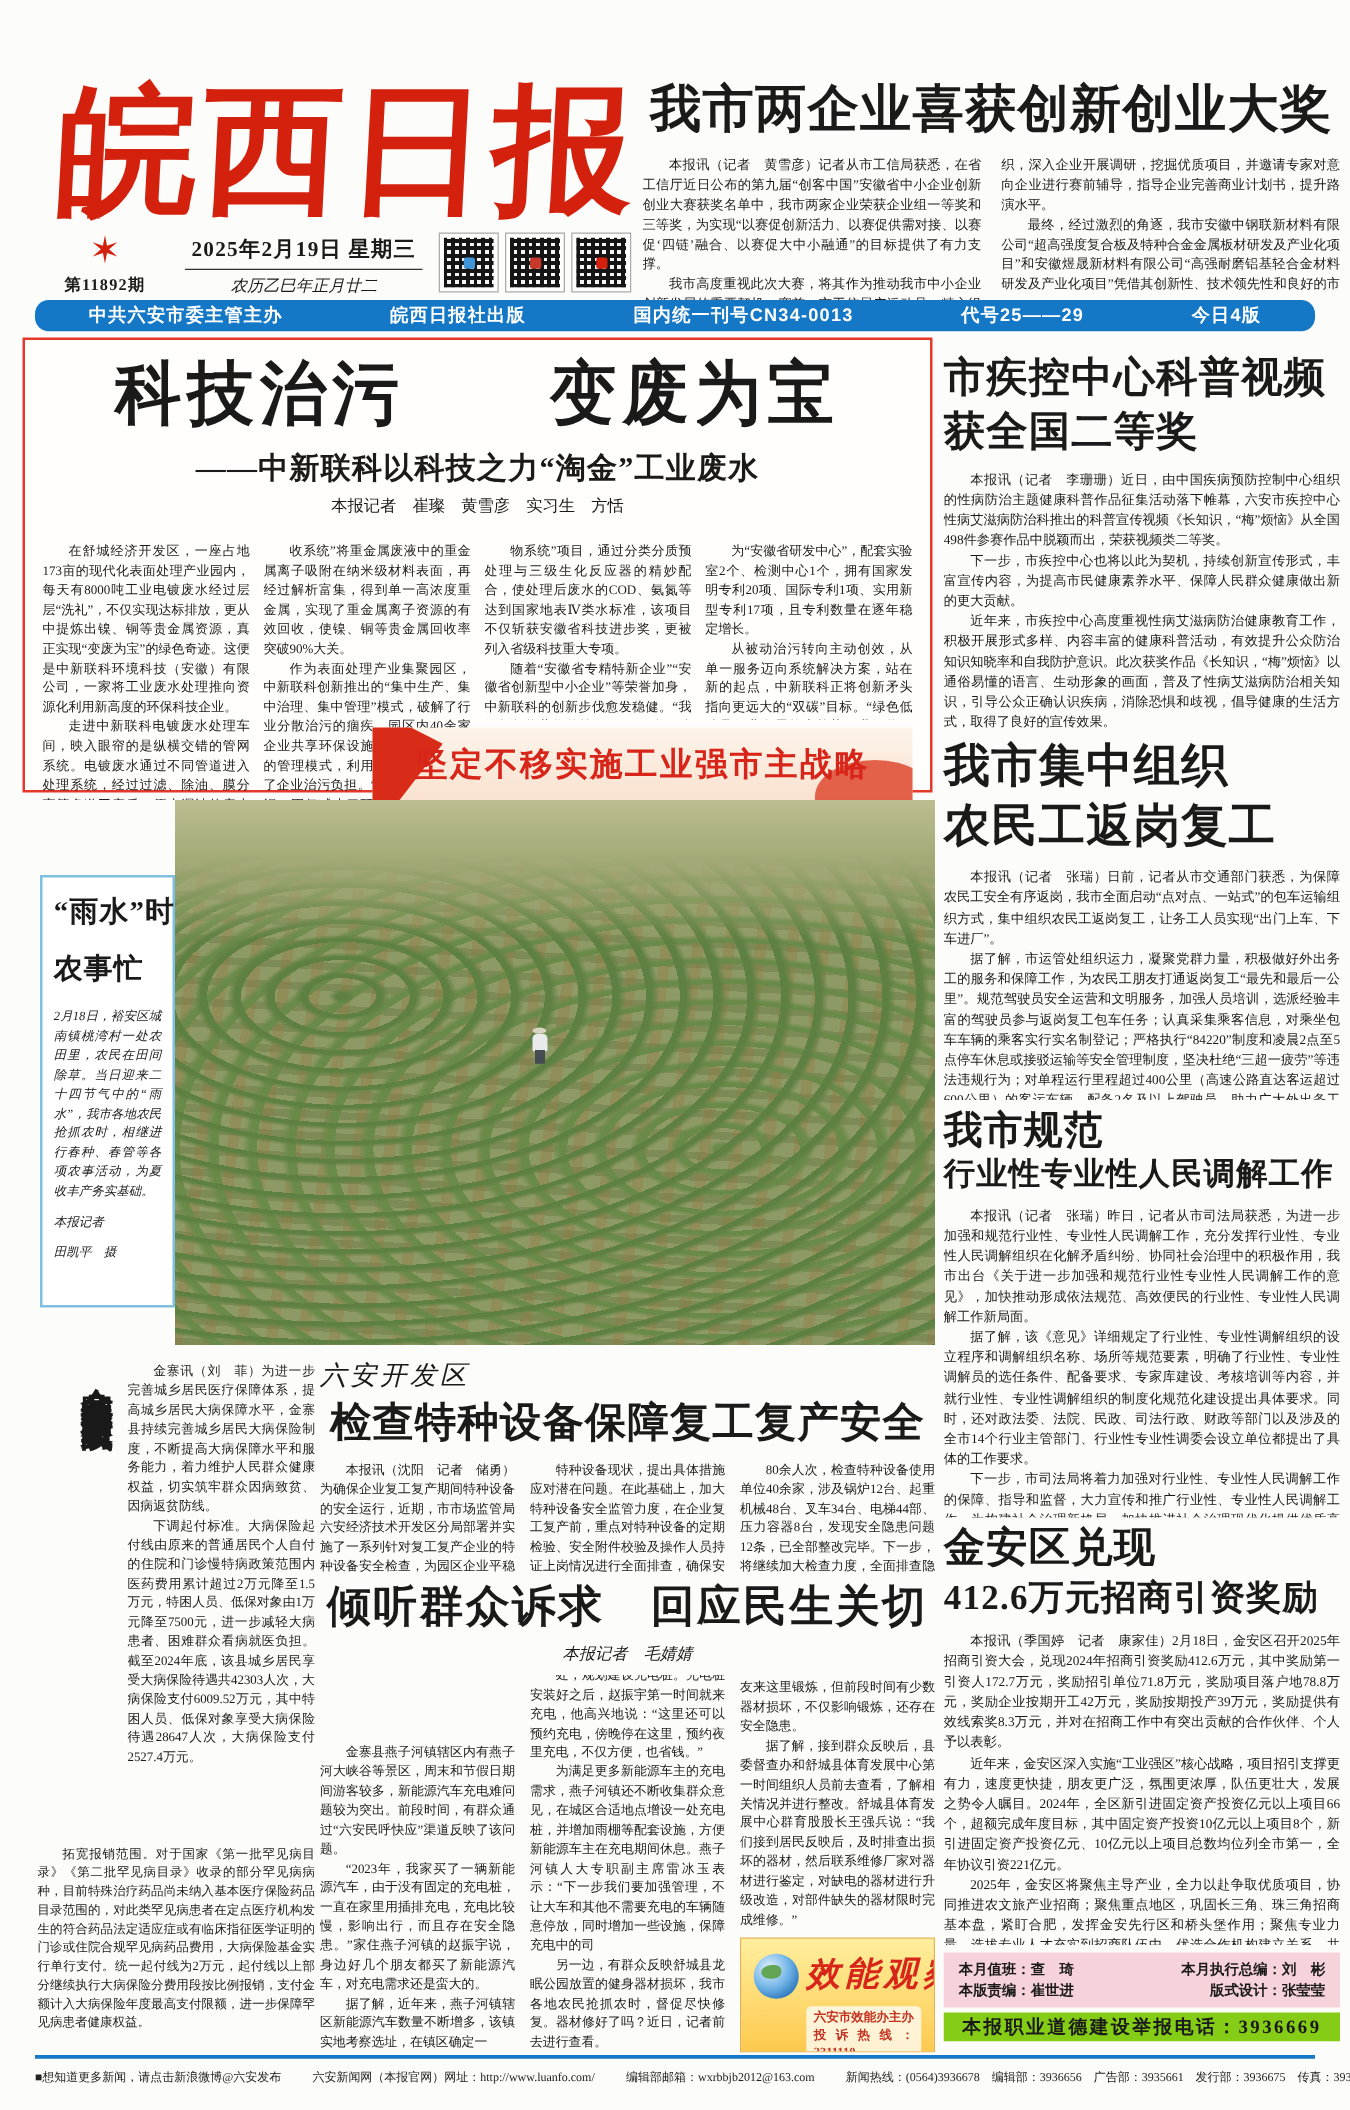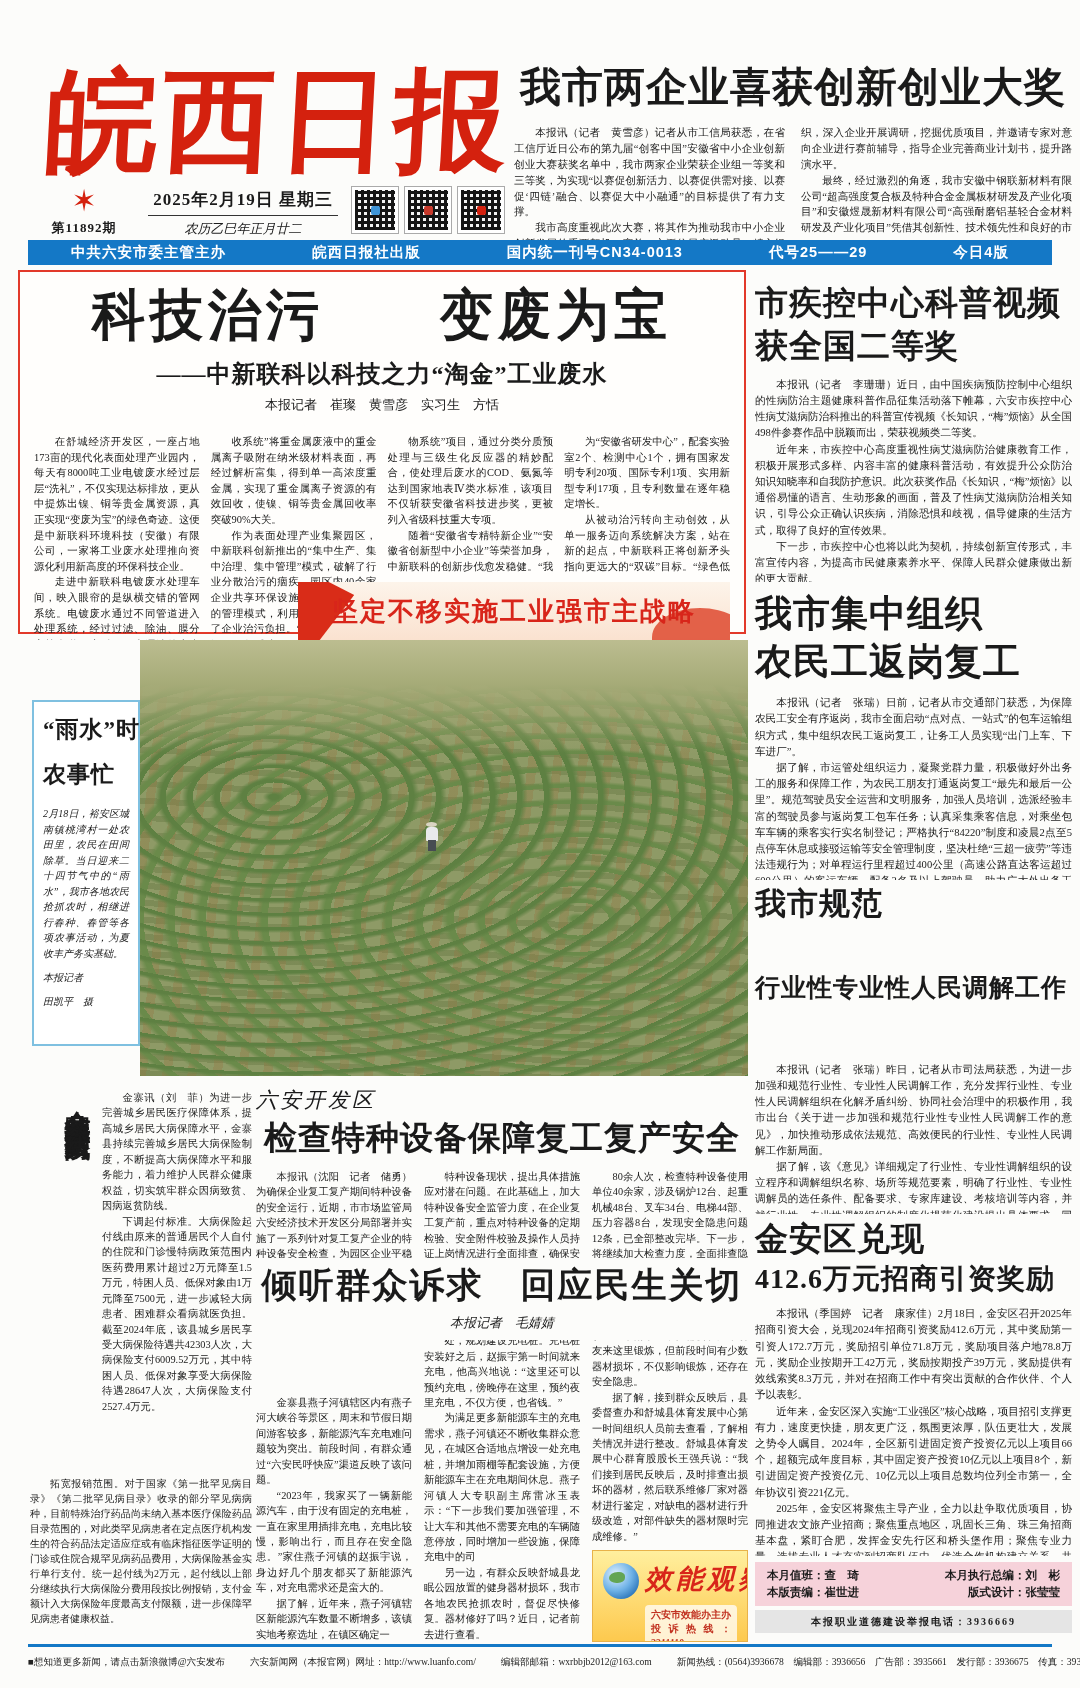--- a/index.html
+++ b/index.html
@@ -41,20 +41,21 @@
     columns:2; column-gap:16px;
     font-size:10.6px; line-height:1.5; text-align:justify;
   }
   .top-story .body p, .par p { text-indent:2em; }
   
   .info-bar {
     position:absolute; left:28px; top:240px; width:1024px; height:25px;
     background:#1478c6; color:#fff; display:flex; align-items:center; justify-content:space-around;
     font-size:14.5px; font-weight:bold; letter-spacing:1px;
     font-family:"Liberation Sans","DejaVu Sans",sans-serif;
+    border-radius:11px;
   }
   
   .lead-box {
     position:absolute; left:18px; top:270px; width:728px; height:364px;
     border:2.5px solid #e2392a; background:#fffefc; padding:8px 14px 10px;
   }
   .lead-headline {
     text-align:center; font-size:53px; font-weight:900; letter-spacing:5px;
     font-family:"Liberation Sans","DejaVu Sans",sans-serif; transform:scaleY(1.05); white-space:nowrap;
   }
@@ -151,22 +152,22 @@
   .xn-lines { margin-top:5px; background:rgba(255,255,255,.75); border-radius:4px; padding:3px 6px; }
   .xn-lines div { color:#c23322; font-size:10px; font-weight:bold; line-height:1.4; }
   
   .staff-box {
     position:absolute; left:755px; top:1562px; width:317px; height:44px;
     background:#f6d2da; padding:5px 12px; display:flex; flex-direction:column; justify-content:space-around;
   }
   .staff-row { display:flex; justify-content:space-between; font-size:11.5px; font-weight:bold; }
   .ethics-box {
     position:absolute; left:755px; top:1610px; width:317px; height:23px;
-    background:#e5e5e5; display:flex; align-items:center; justify-content:center;
-    font-size:10px; font-weight:bold; letter-spacing:2px;
+    background:#84cc16; display:flex; align-items:center; justify-content:center;
+    font-size:15px; font-weight:bold; letter-spacing:2px;
   }
   
   .footer-rule { position:absolute; left:28px; top:1644px; width:1024px; height:3px; background:#1478c6; }
   .footer-text {
     position:absolute; left:28px; top:1656px; width:1024px;
     display:flex; justify-content:space-between; gap:25px;
     font-size:9.6px; color:#222; white-space:nowrap;
   }
   .nowrap { white-space:nowrap; }
 </style>
@@ -238,35 +239,35 @@
         <span class="slogan-text">坚定不移实施工业强市主战略</span>
       </div>
     </div>
   </article>
 
   <article class="rr-article" style="top:282px;height:300px;">
     <div class="rr-h" style="font-size:33px;">市疾控中心科普视频</div>
     <div class="rr-h" style="font-size:33px;">获全国二等奖</div>
     <div class="rr-body par">
         <p>本报讯（记者　李珊珊）近日，由中国疾病预防控制中心组织的性病防治主题健康科普作品征集活动落下帷幕，六安市疾控中心性病艾滋病防治科推出的科普宣传视频《长知识，“梅”烦恼》从全国498件参赛作品中脱颖而出，荣获视频类二等奖。</p>
+        <p>下一步，市疾控中心也将以此为契机，持续创新宣传形式，丰富宣传内容，为提高市民健康素养水平、保障人民群众健康做出新的更大贡献。</p>
         <p>近年来，市疾控中心高度重视性病艾滋病防治健康教育工作，积极开展形式多样、内容丰富的健康科普活动，有效提升公众防治知识知晓率和自我防护意识。此次获奖作品《长知识，“梅”烦恼》以通俗易懂的语言、生动形象的画面，普及了性病艾滋病防治相关知识，引导公众正确认识疾病，消除恐惧和歧视，倡导健康的生活方式，取得了良好的宣传效果。</p>
-        <p>下一步，市疾控中心也将以此为契机，持续创新宣传形式，丰富宣传内容，为提高市民健康素养水平、保障人民群众健康做出新的更大贡献。</p>
       </div>
   </article>
 
   <article class="rr-article" style="top:590px;height:290px;">
     <div class="rr-h" style="font-size:37px;">我市集中组织</div>
     <div class="rr-h" style="font-size:37px;">农民工返岗复工</div>
     <div class="rr-body par">
         <p>本报讯（记者　张瑞）日前，记者从市交通部门获悉，为保障农民工安全有序返岗，我市全面启动“点对点、一站式”的包车运输组织方式，集中组织农民工返岗复工，让务工人员实现“出门上车、下车进厂”。</p>
         <p>据了解，市运管处组织运力，凝聚党群力量，积极做好外出务工的服务和保障工作，为农民工朋友打通返岗复工“最先和最后一公里”。规范驾驶员安全运营和文明服务，加强人员培训，选派经验丰富的驾驶员参与返岗复工包车任务；认真采集乘客信息，对乘坐包车车辆的乘客实行实名制登记；严格执行“84220”制度和凌晨2点至5点停车休息或接驳运输等安全管理制度，坚决杜绝“三超一疲劳”等违法违规行为；对单程运行里程超过400公里（高速公路直达客运超过600公里）的客运车辆，配备2名及以上驾驶员，助力广大外出务工人员顺利返岗。</p>
       </div>
   </article>
 
-  <article class="rr-article" style="top:884px;height:330px;gap:48px;">
+  <article class="rr-article" style="top:884px;height:330px;">
     <div class="rr-h" style="font-size:31px;">我市规范</div>
     <div class="rr-h" style="font-size:25px;">行业性专业性人民调解工作</div>
     <div class="rr-body par">
         <p>本报讯（记者　张瑞）昨日，记者从市司法局获悉，为进一步加强和规范行业性、专业性人民调解工作，充分发挥行业性、专业性人民调解组织在化解矛盾纠纷、协同社会治理中的积极作用，我市出台《关于进一步加强和规范行业性专业性人民调解工作的意见》，加快推动形成依法规范、高效便民的行业性、专业性人民调解工作新局面。</p>
         <p>据了解，该《意见》详细规定了行业性、专业性调解组织的设立程序和调解组织名称、场所等规范要素，明确了行业性、专业性调解员的选任条件、配备要求、专家库建设、考核培训等内容，并就行业性、专业性调解组织的制度化规范化建设提出具体要求。同时，还对政法委、法院、民政、司法行政、财政等部门以及涉及的全市14个行业主管部门、行业性专业性调委会设立单位都提出了具体的工作要求。</p>
         <p>下一步，市司法局将着力加强对行业性、专业性人民调解工作的保障、指导和监督，大力宣传和推广行业性、专业性人民调解工作，为构建社会治理新格局、加快推进社会治理现代化提供优质高效的服务和坚实有力的保障。</p>
       </div>
   </article>
 
   <article class="rr-article" style="top:1218px;height:338px;">

